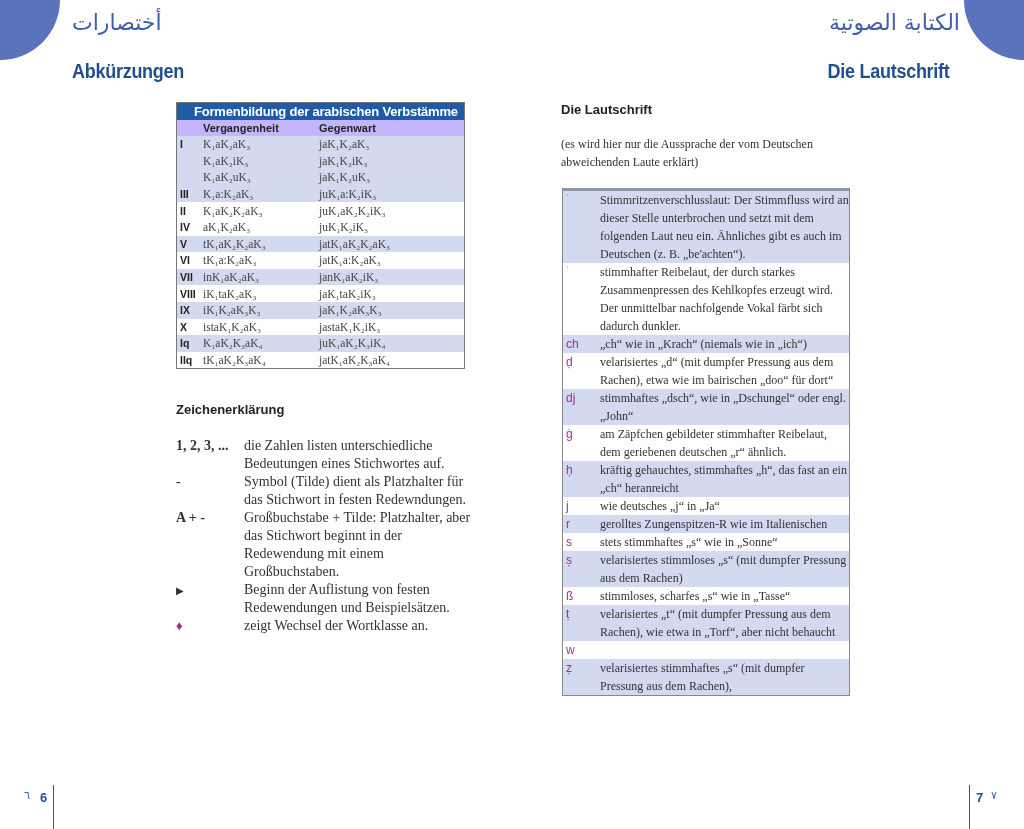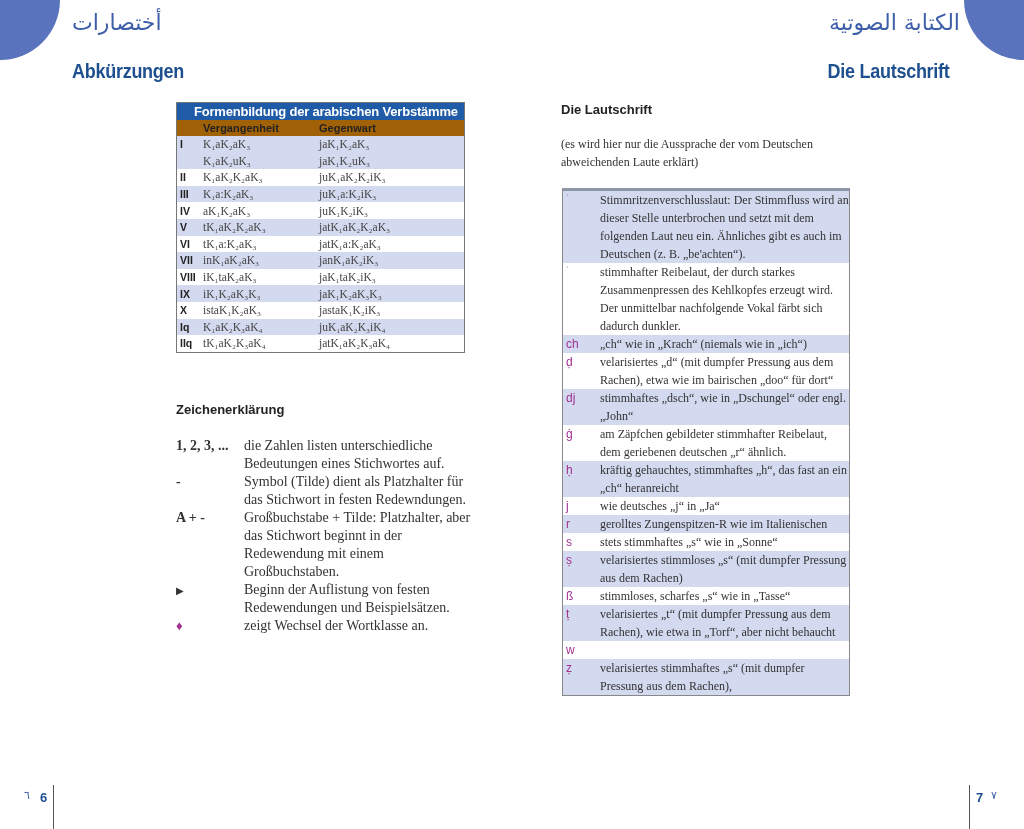--- a/index.html
+++ b/index.html
@@ -36,21 +36,21 @@
     position: absolute; left: 176px; top: 102px; width: 287px;
     border: 1px solid #777; border-collapse: collapse;
     font-size: 11.5px;
   }
   .verb-table .caption {
     background: #1f5ba6; color: #fff; font-family: "Liberation Sans", sans-serif;
     font-weight: bold; font-size: 13px; padding: 1px 17px; white-space: nowrap;
     letter-spacing: -0.2px;
   }
   .verb-table .head {
-    display: flex; background: #a16207; font-family: "Liberation Sans", sans-serif;
+    display: flex; background: #c4b5fd; font-family: "Liberation Sans", sans-serif;
     font-weight: bold; font-size: 11px; color: #222; height: 16px; align-items: center;
   }
   .verb-row { display: flex; align-items: center; height: 16.6px; }
   .verb-row.shade { background: #d3d9ef; }
   .verb-row .num { width: 26px; padding-left: 3px; box-sizing: border-box;
     font-family: "Liberation Sans", sans-serif; font-weight: bold; font-size: 10.5px; }
   .verb-row .past { width: 116px; color: #444; }
   .verb-row .pres { flex: 1; color: #444; }
   .head .num { width: 26px; }
   .head .past { width: 116px; }
@@ -122,33 +122,38 @@
     <span class="pres">Gegenwart</span>
   </div>
   <div id="verb-rows">
       <div class="verb-row shade">
         <span class="num">I</span>
         <span class="past">K₁aK₂aK₃</span>
         <span class="pres">jaK₁K₂aK₃</span>
       </div>
       <div class="verb-row shade">
         <span class="num"></span>
+        <span class="past">K₁aK₂iK₃</span>
+        <span class="pres">jaK₁K₂iK₃</span>
+      </div>
+      <div class="verb-row shade">
+        <span class="num"></span>
         <span class="past">K₁aK₂uK₃</span>
         <span class="pres">jaK₁K₂uK₃</span>
+      </div>
+      <div class="verb-row shade">
+        <span class="num">III</span>
+        <span class="past">K₁a:K₂aK₃</span>
+        <span class="pres">juK₁a:K₂iK₃</span>
       </div>
       <div class="verb-row">
         <span class="num">II</span>
         <span class="past">K₁aK₂K₂aK₃</span>
         <span class="pres">juK₁aK₂K₂iK₃</span>
       </div>
-      <div class="verb-row shade">
-        <span class="num">III</span>
-        <span class="past">K₁a:K₂aK₃</span>
-        <span class="pres">juK₁a:K₂iK₃</span>
-      </div>
       <div class="verb-row">
         <span class="num">IV</span>
         <span class="past">aK₁K₂aK₃</span>
         <span class="pres">juK₁K₂iK₃</span>
       </div>
       <div class="verb-row shade">
         <span class="num">V</span>
         <span class="past">tK₁aK₂K₂aK₃</span>
         <span class="pres">jatK₁aK₂K₂aK₃</span>
       </div>

